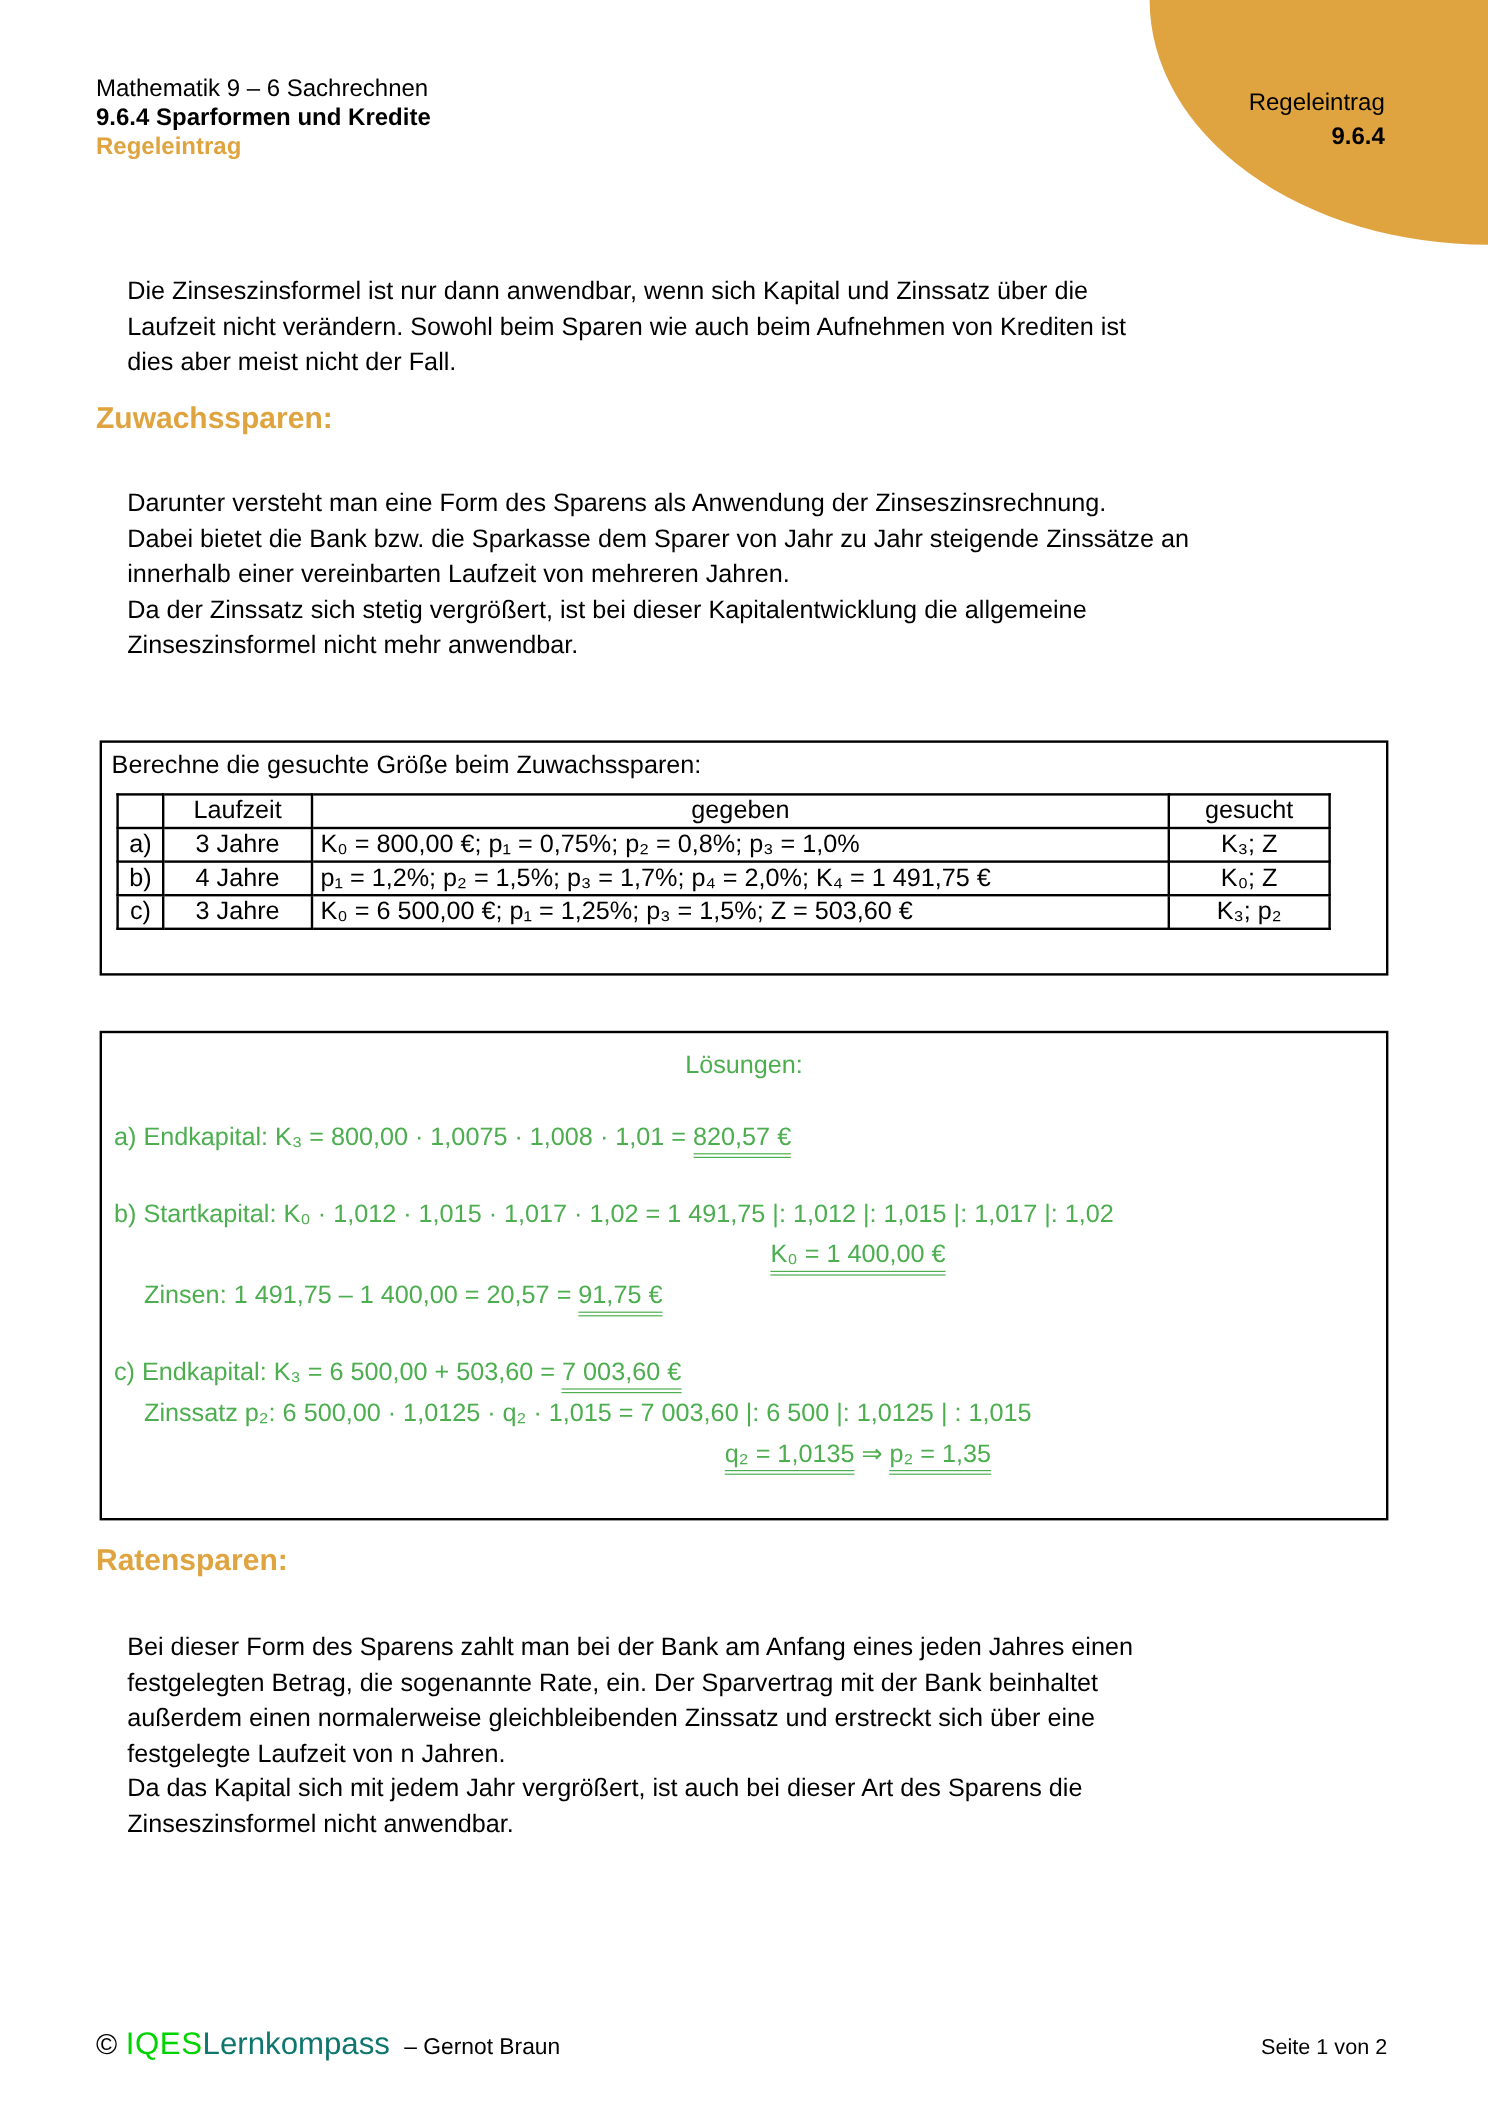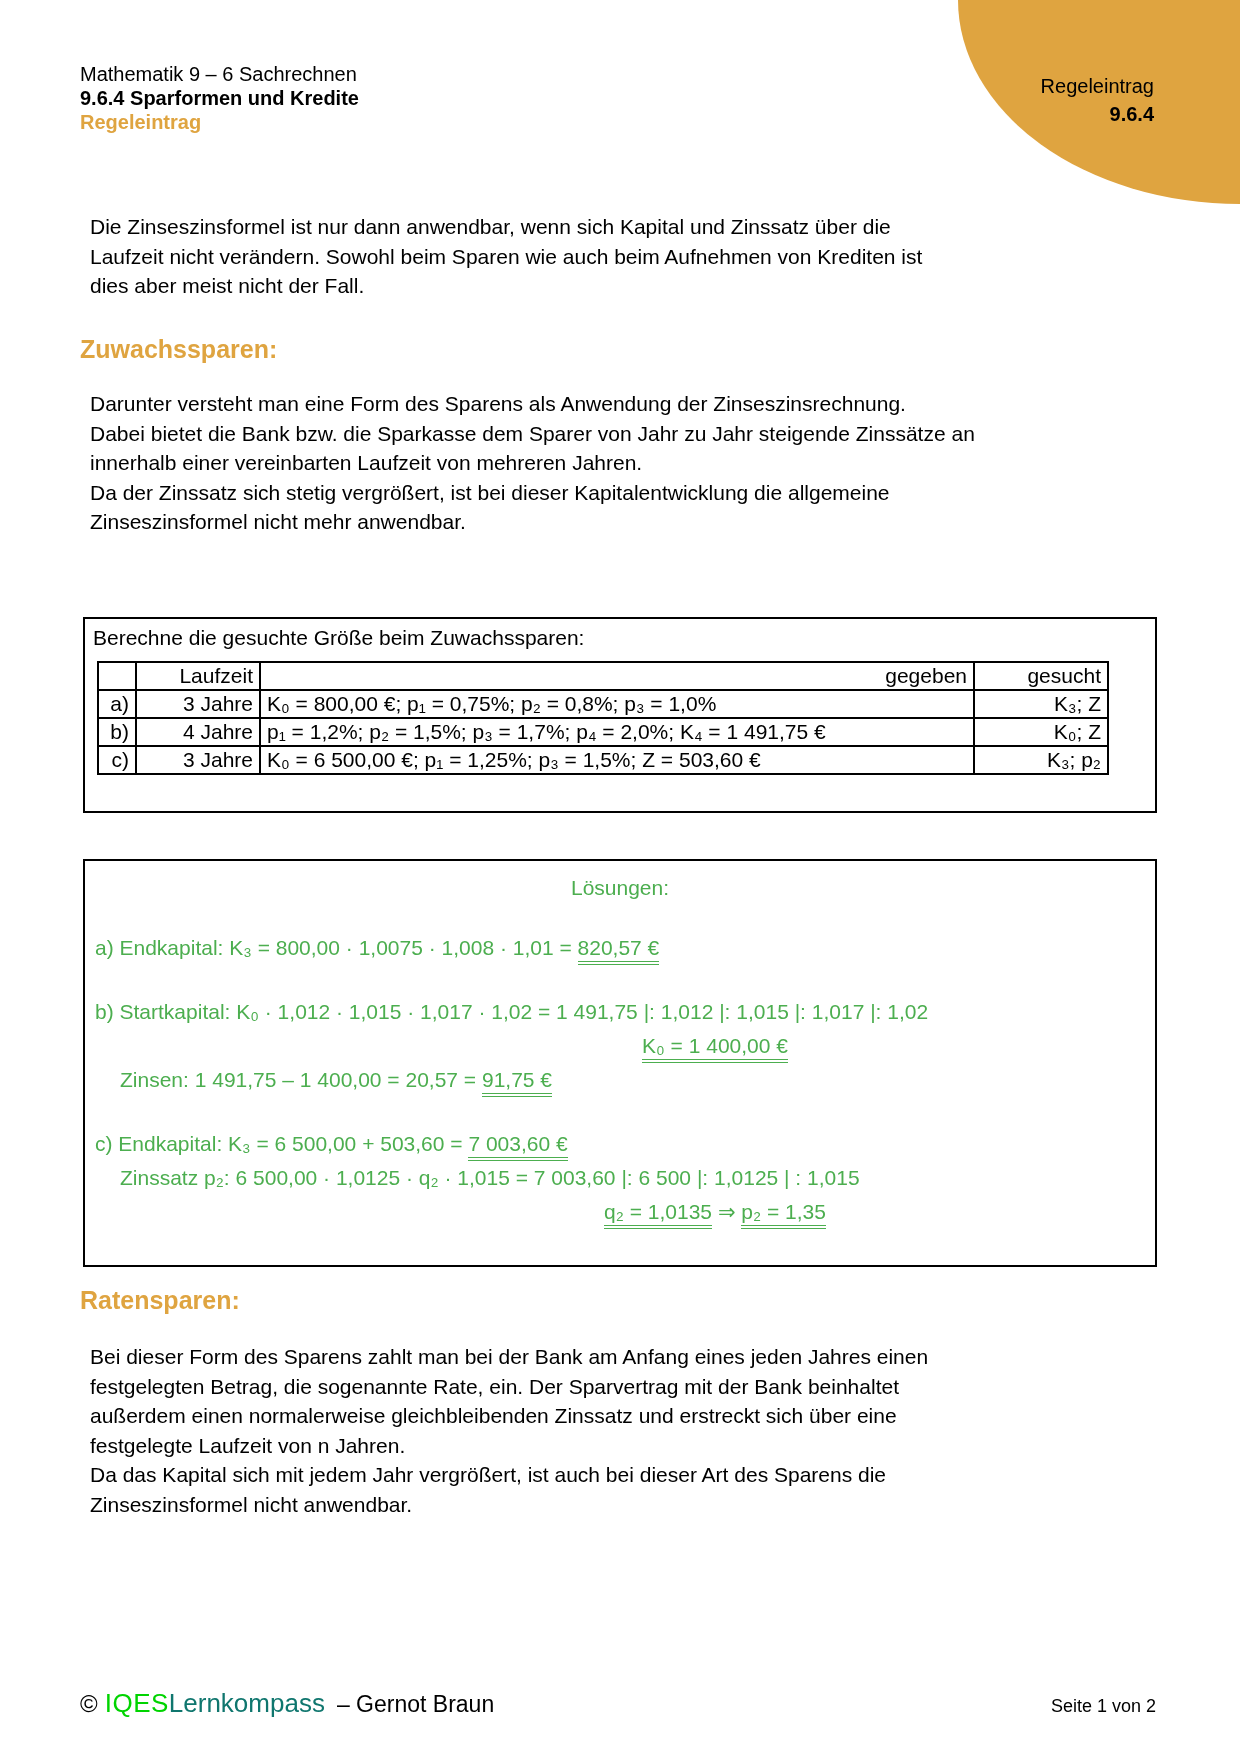--- a/index.html
+++ b/index.html
@@ -27,61 +27,61 @@
   .doc-header{position:absolute; left:80px; top:62px; font-size:20px; line-height:24px;}
   .h-topic{font-weight:bold;}
   .h-doctype{font-weight:bold; color:var(--orange);}
   
   .sec-title{position:absolute; left:80px; margin:0; font-size:25px; font-weight:bold; color:var(--orange);}
   #title-allgemein{top:155px;}
   #title-zuwachs{top:335px;}
   #title-raten{top:1286px;}
   
   .body-text{
-    position:absolute; left:90px; width:1030px; margin:0;
+    position:absolute; left:90px; width:1030px; margin:16px;
     font-size:21px; line-height:29.5px; white-space:pre-line;
   }
   #p-allgemein{top:212px;}
   #p-zuwachs{top:389px;}
   #p-raten{top:1342px;}
   
   .box{
     position:absolute; left:83px; width:1074px; box-sizing:border-box;
     border:2px solid #000; font-size:21px; background:#fff;
   }
   .box-muster{top:617px; height:196px;}
   .box-title{height:36px; line-height:36px; text-align:center; border-bottom:2px solid #000;}
   .instruction{padding:6px 0 0 8px; line-height:26px;}
   .task-table{border-collapse:collapse; margin:10px 0 0 12px;}
   .task-table th,.task-table td{
     border:2px solid #000; font-weight:normal; font-size:21px;
     height:24px; line-height:24px; padding:1px 6px; white-space:nowrap;
   }
   .cw0{width:24px;} .cw1{width:110px;} .cw2{width:700px;} .cw3{width:120px;}
-  .cell-c{text-align:right;}
+  .cell-c{text-align:center;}
   .cell-l{text-align:left; padding-left:9px;}
   
   .box-loesung{top:859px; height:408px; color:var(--green);}
   .sol-title{text-align:center; padding-top:14px; line-height:26px;}
   .sol-lines{padding:30px 10px 0 10px;}
   .sol-line{line-height:34px; min-height:34px; white-space:nowrap;}
   .sol-line.sub{padding-left:25px;}
   .sol-line.gap{margin-top:30px;}
   .sol-line.center{text-align:center; padding-left:190px;}
   .du{display:inline-block; line-height:26px; border-bottom:4px double; padding-bottom:0;}
   
   .doc-footer{
     position:absolute; left:80px; right:84px; top:1688px;
     display:flex; justify-content:space-between; align-items:baseline;
   }
   .footer-left{display:flex; align-items:baseline;}
   .copy{font-size:24px; margin-right:7px;}
   .iqes{color:var(--iqes-green); font-size:26px; letter-spacing:0.5px;}
   .lern{color:#0f766e; font-size:26px;}
-  .author{font-size:23px; margin-left:12px; color:#000;}
+  .author{font-size:19px; margin-left:12px; color:#000;}
   .footer-right{font-size:18px;}
 </style>
 </head>
 <body>
 
 <div class="page">
 
   <div class="corner-blob">
     <div>Regeleintrag</div>
     <div class="blob-num">9.6.4</div>

